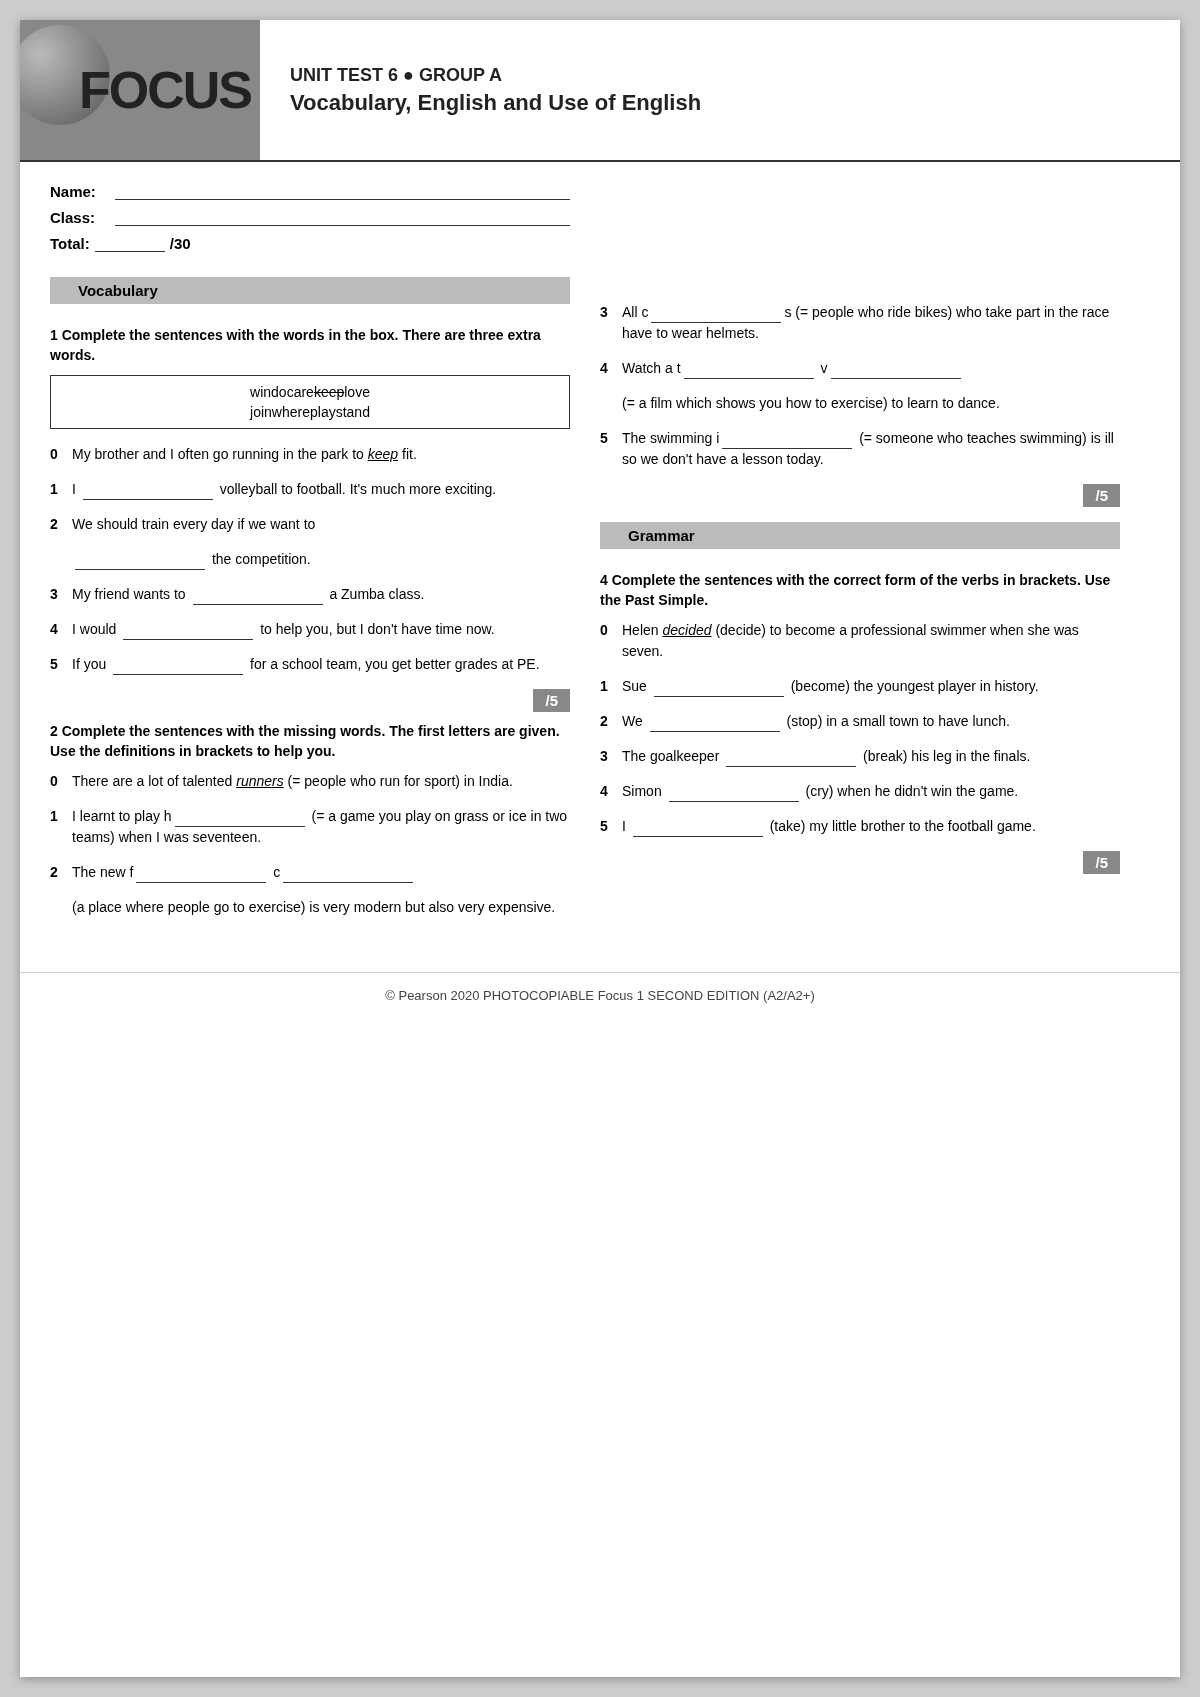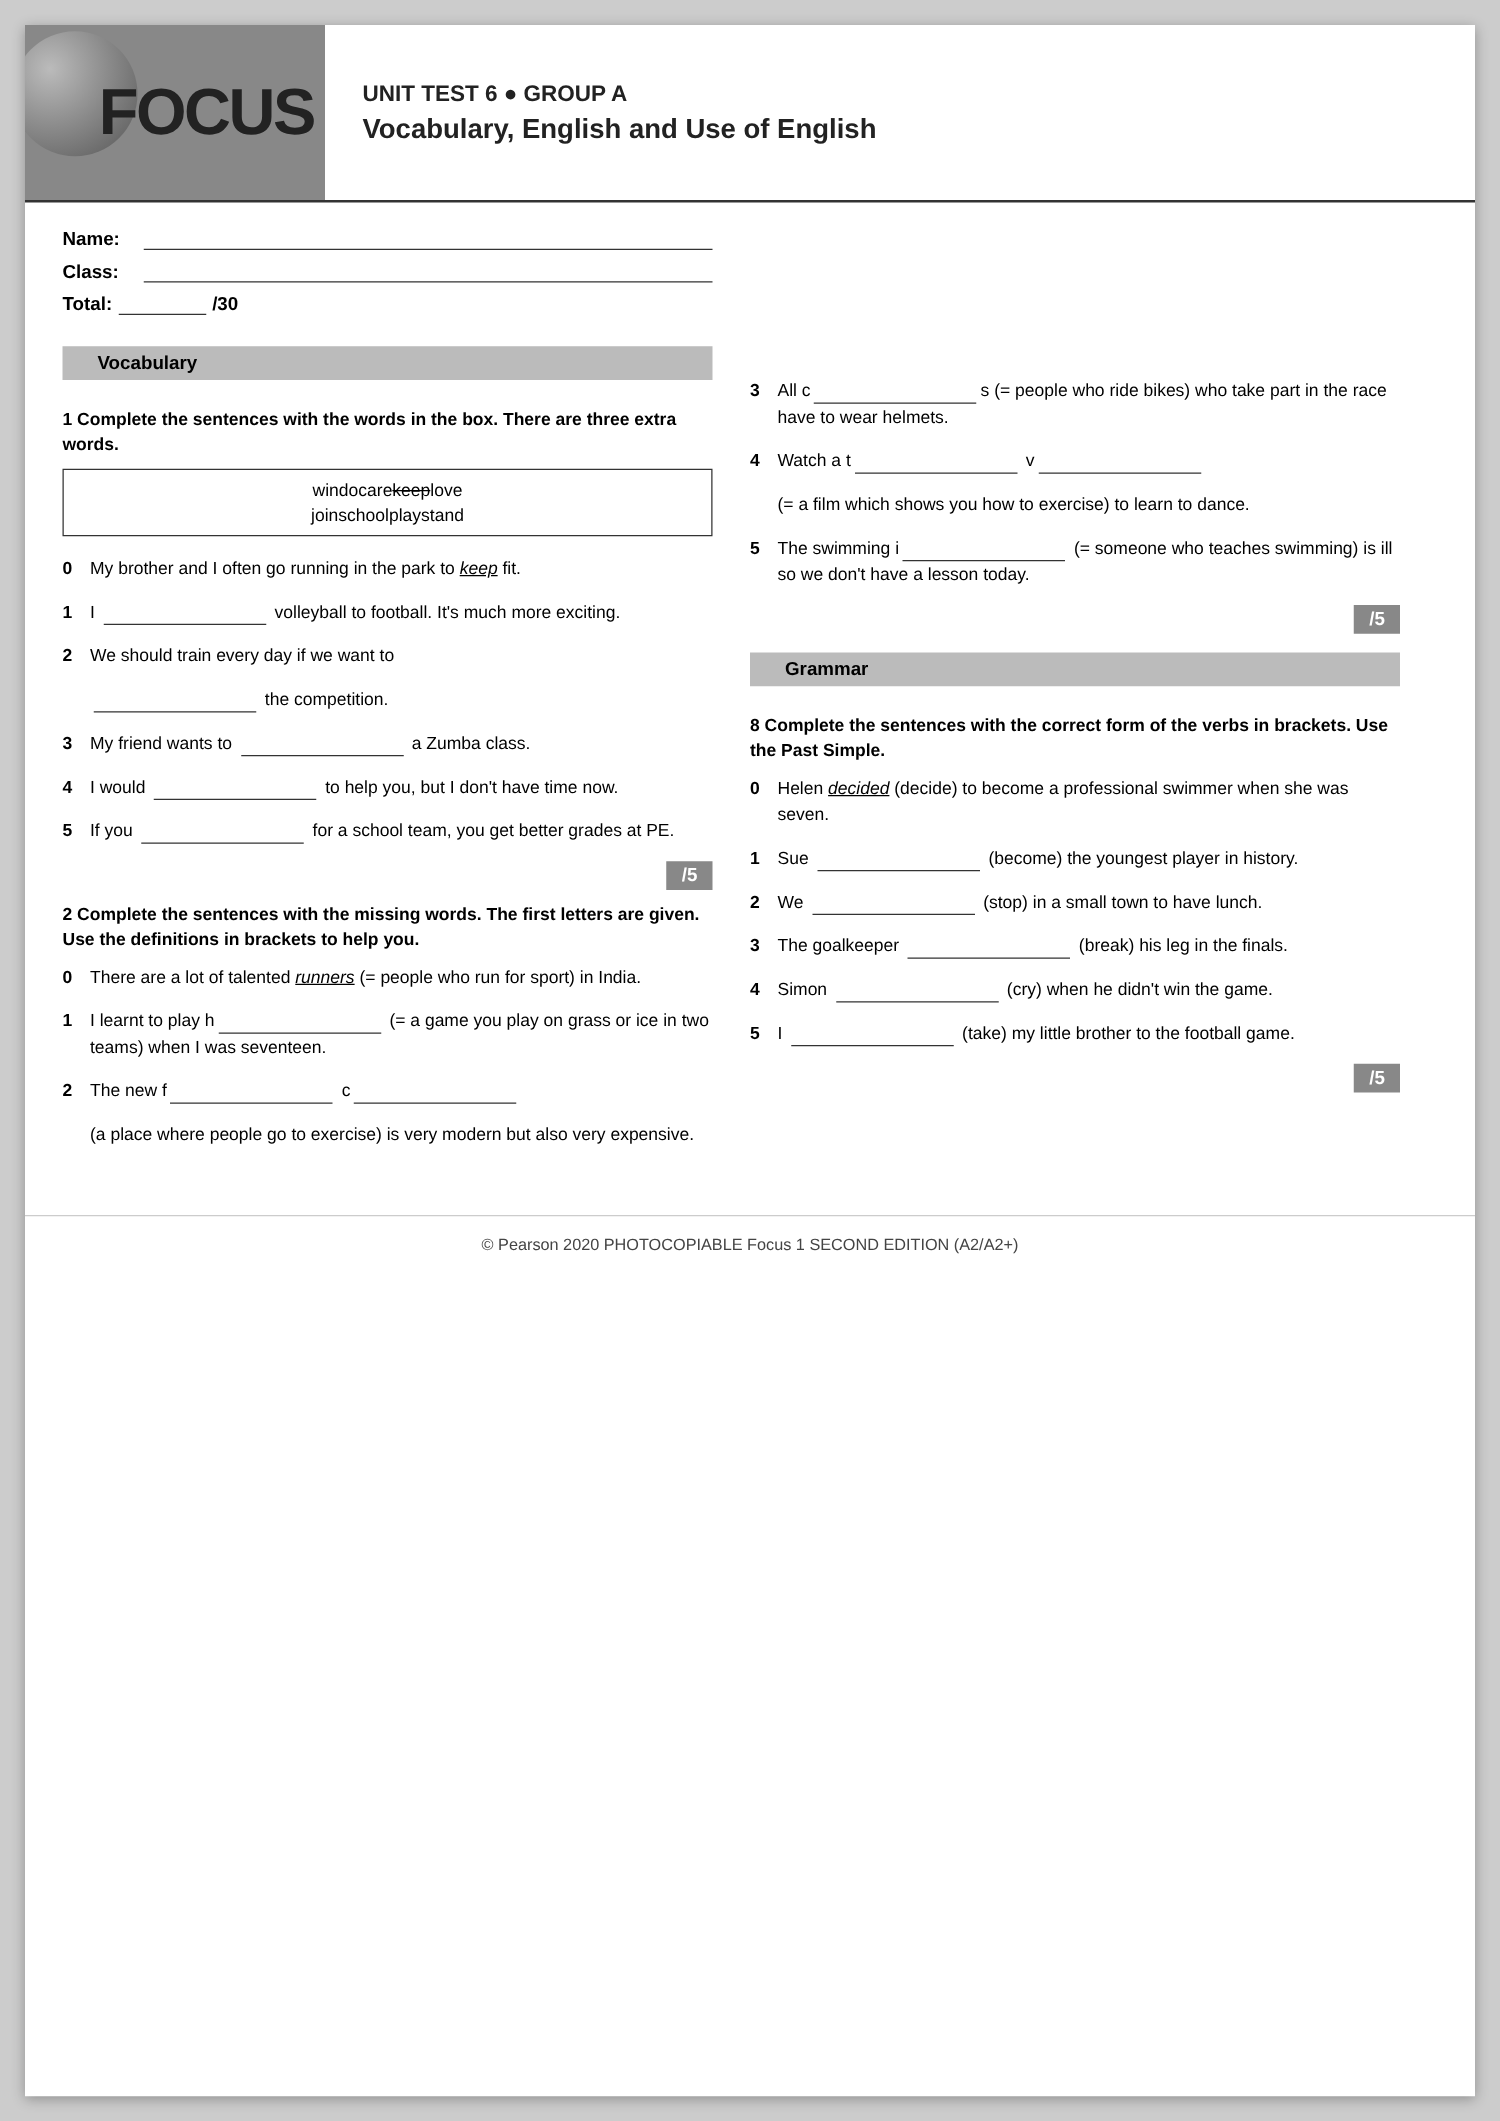--- a/index.html
+++ b/index.html
@@ -262,21 +262,21 @@
       <div class="word-box">
         <div class="word-box-row">
           <span>win</span>
           <span>do</span>
           <span>care</span>
           <span class="word-strikethrough">keep</span>
           <span>love</span>
         </div>
         <div class="word-box-row">
           <span>join</span>
-          <span>school</span>
+          <span>where</span>
           <span>play</span>
           <span>stand</span>
         </div>
       </div>
 
       <div class="item-block">
         <span class="item-num-block">0</span>
         <div class="item-content">
           My brother and I often go running in the park to <span class="underline-italic">keep</span> fit.
         </div>
@@ -381,21 +381,21 @@
       </div>
 
       <div class="score-box">
         <span class="score-badge">/5</span>
       </div>
 
       <div class="section-header">
         <span>Grammar</span>
       </div>
 
-      <div class="instruction">8 Complete the sentences with the correct form of the verbs in brackets. Use the Past Simple.</div>
+      <div class="instruction">4 Complete the sentences with the correct form of the verbs in brackets. Use the Past Simple.</div>
 
       <div class="item-block">
         <span class="item-num-block">0</span>
         <div class="item-content">
           Helen <span class="underline-italic">decided</span> (decide) to become a professional swimmer when she was seven.
         </div>
       </div>
 
       <div class="item-block">
         <span class="item-num-block">1</span>

